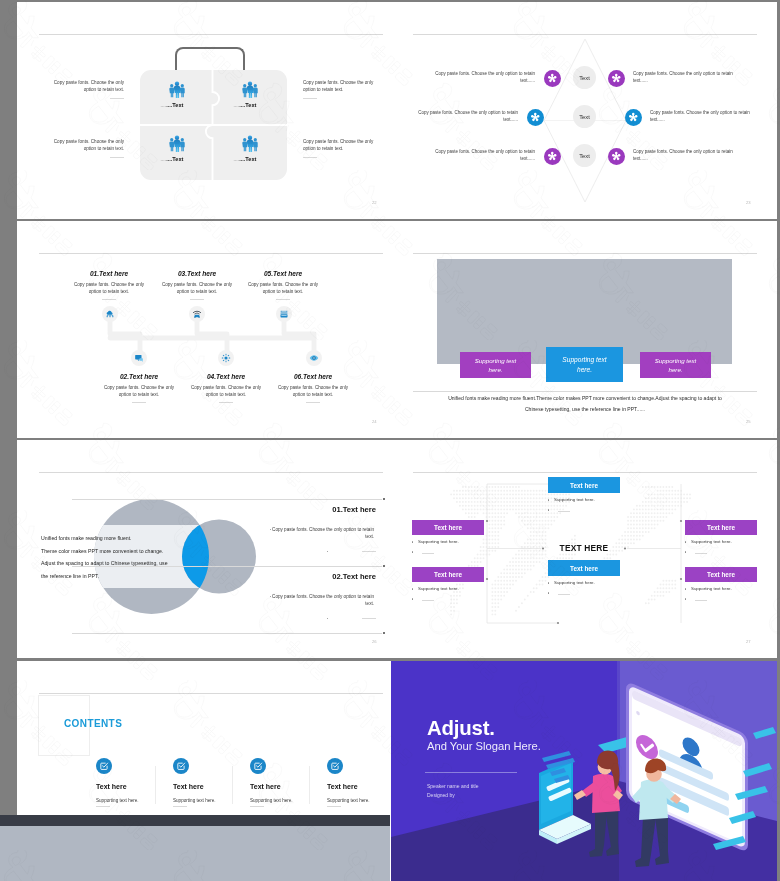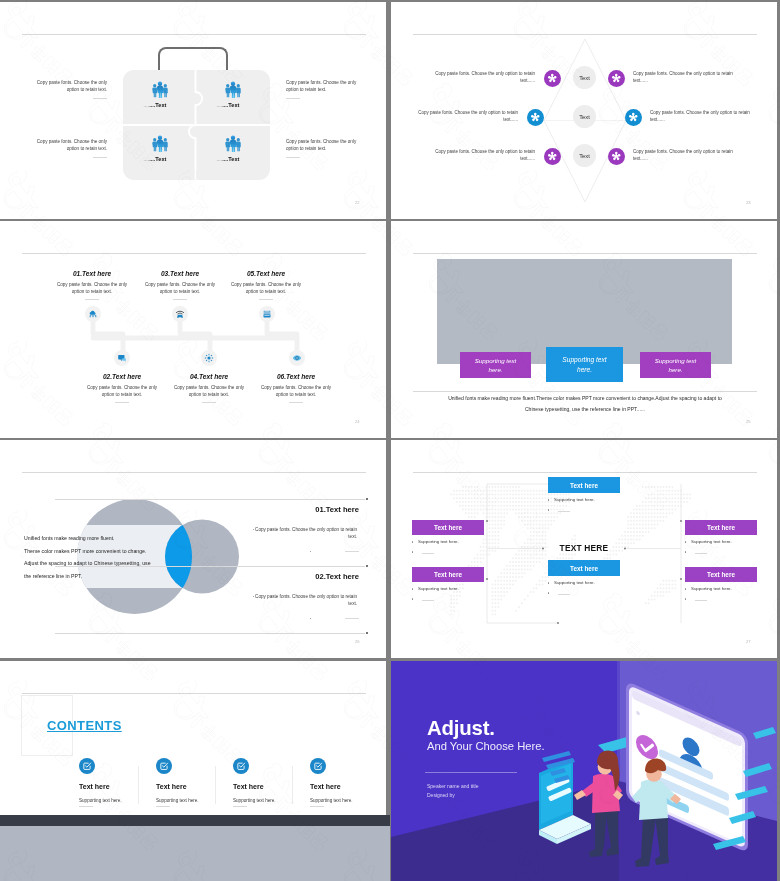--- a/index.html
+++ b/index.html
@@ -1,20 +1,20 @@
 <!DOCTYPE html>
 <html><head>
 <meta charset="utf-8">
 <style>
   html,body{margin:0;padding:0;}
   body{width:780px;height:881px;background:#7f7f7f;font-family:"Liberation Sans",sans-serif;overflow:hidden;}
   .grid{position:absolute;left:0;top:0;width:780px;height:881px;}
   .wm{position:absolute;left:0;top:0;pointer-events:none;z-index:50;opacity:0.55;mix-blend-mode:multiply;}
   .slide{position:absolute;background:#fff;overflow:hidden;}
-  .col1{left:0;width:386px;}
+  .col1{left:17px;width:386px;}
   .col2{left:391px;width:386px;}
   .row1{top:2px;height:217px;}
   .row2{top:221px;height:217px;}
   .row3{top:440px;height:218px;}
   .row4{top:661px;height:220px;}
   .hr{position:absolute;background:#d9d9d9;height:1px;}
   .pno{position:absolute;font-size:4.2px;color:#b9b9b9;}
 
   
   .body-txt{position:absolute;font-size:4.6px;color:#404040;line-height:7.2px;}
@@ -48,21 +48,21 @@
   
   .s6center{position:absolute;left:134px;top:103px;width:118px;text-align:center;font-size:8.4px;font-weight:bold;color:#141414;letter-spacing:0.2px;}
   .s6b{font-size:4.4px;line-height:6.6px;text-align:left;}
   .s6b .bdot{margin-right:3px;margin-top:2.4px;}
   .s6b .btxt{display:block;padding-left:6px;}
   .bline2{display:inline-block;width:12px;height:1px;background:#d9d9d9;vertical-align:middle;margin-left:6px;margin-top:2.5px;}
   .tbox{position:absolute;display:flex;align-items:center;justify-content:center;color:#fff;font-weight:bold;font-size:6.4px;}
 
   
   .s7frame{position:absolute;left:21px;top:34px;width:50px;height:59px;border:0.8px solid #eeeeee;}
-  .s7title{position:absolute;left:47px;top:57px;font-size:13px;font-weight:bold;color:#1b9bd8;letter-spacing:0.4px;text-decoration:underline;}
+  .s7title{position:absolute;left:47px;top:57px;font-size:10px;font-weight:bold;color:#1b9bd8;letter-spacing:0.4px;}
   .s7div{position:absolute;width:0.8px;height:38px;background:#ececec;}
   .s7item{position:absolute;top:97px;width:70px;}
   .s7item .dash{position:absolute;}
   .s7ic{width:16px;height:16px;border-radius:50%;background:#1b86c8;display:flex;align-items:center;justify-content:center;}
   .s7h{margin-top:9px;font-size:7px;font-weight:bold;color:#111;}
   .s7p{margin-top:8px;font-size:4.6px;color:#3a3a3a;}
   .darkbar{position:absolute;left:0;top:815px;width:390px;height:11px;background:#383c46;}
   .greybar{position:absolute;left:0;top:826px;width:390px;height:55px;background:#b0b7c2;}
   
   .s8art{position:absolute;left:0;top:0;width:386px;height:220px;}
@@ -1556,21 +1556,21 @@
         <path d="M236 121 c10 -5 22 -3 25 5 l2 31 l-29 2 z" fill="#bfe8ef"></path>
         <path d="M259 124 l14 12 l-5 6 l-14 -11 z" fill="#bfe8ef"></path>
         <path d="M270 133 l6 5 l-4 5 l-7 -5 z" fill="#f0b79d"></path>
         <path d="M236 126 l-9 10 l4 6 l11 -9 z" fill="#bfe8ef"></path>
         <circle cx="249" cy="113" r="7.8" fill="#f0b79d"></circle>
         <path d="M240 110 c0 -8.6 5 -12.6 11 -12.6 s11 4.6 10 11.6 c-2 2 -5 1 -8 0 c-3 3 -9 5 -13 1z" fill="#9e4426"></path>
       </g>
     </svg>
 
     <div class="s8title">Adjust.</div>
-    <div class="s8sub">And Your Choose Here.</div>
+    <div class="s8sub">And Your Slogan Here.</div>
     <div class="s8line"></div>
     <div class="s8meta" style="top:122px;">Speaker name and title</div>
     <div class="s8meta" style="top:131px;">Designed by</div>
   </div>
 </div>
 
 <svg class="wm" width="780" height="881" aria-hidden="true">
   <defs>
     <g id="wmTile">
 

